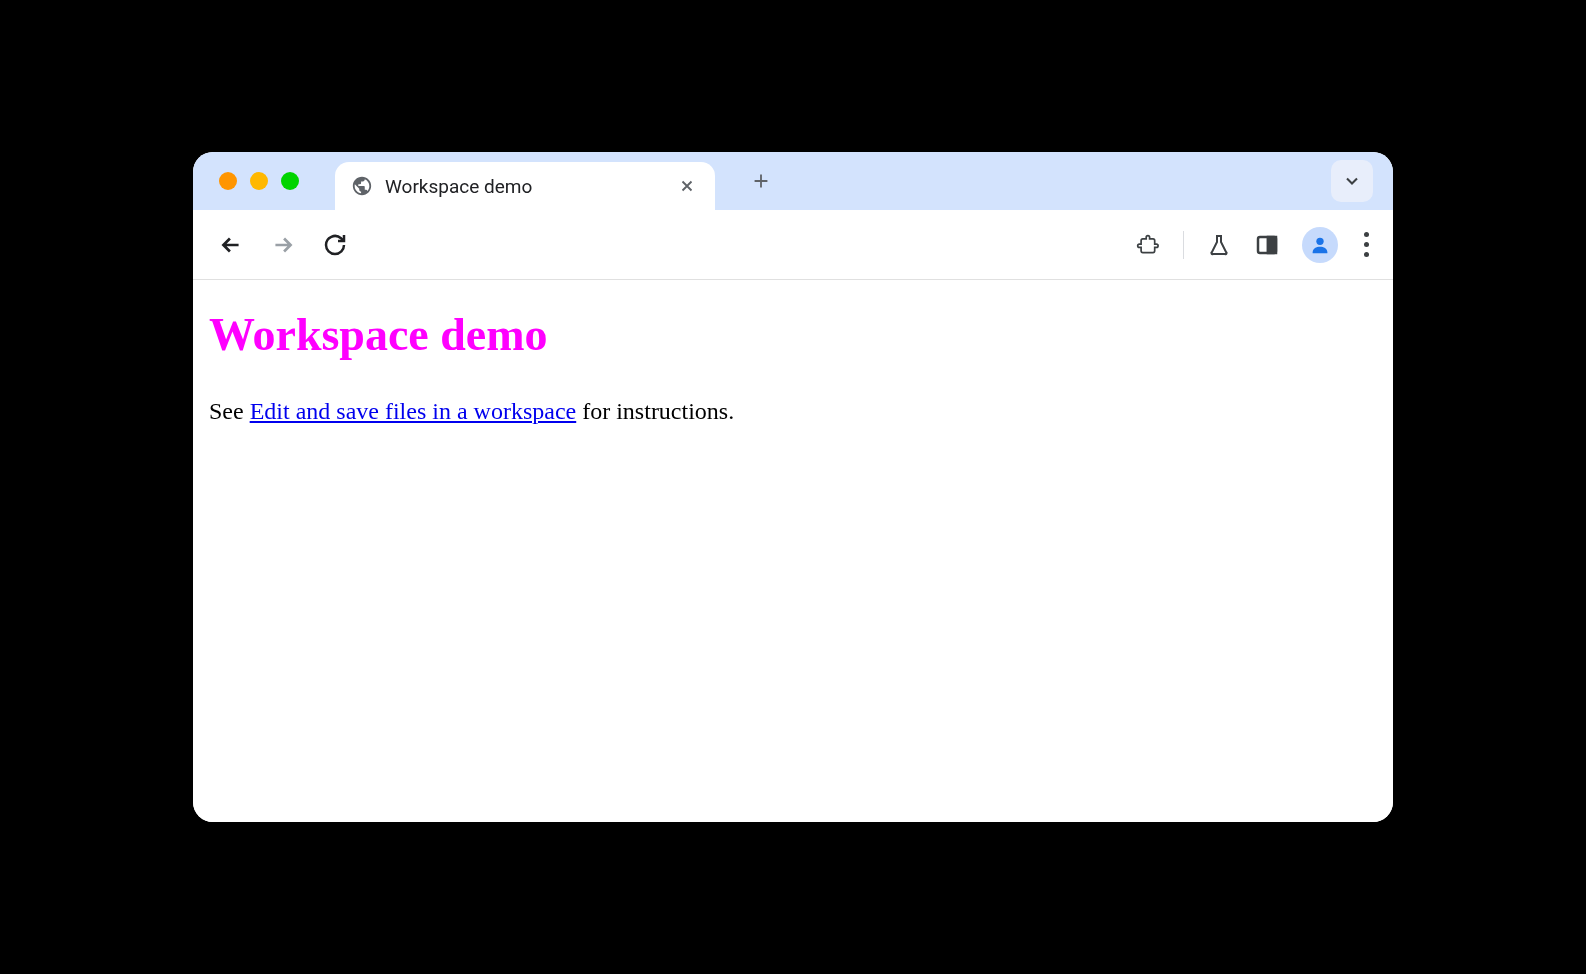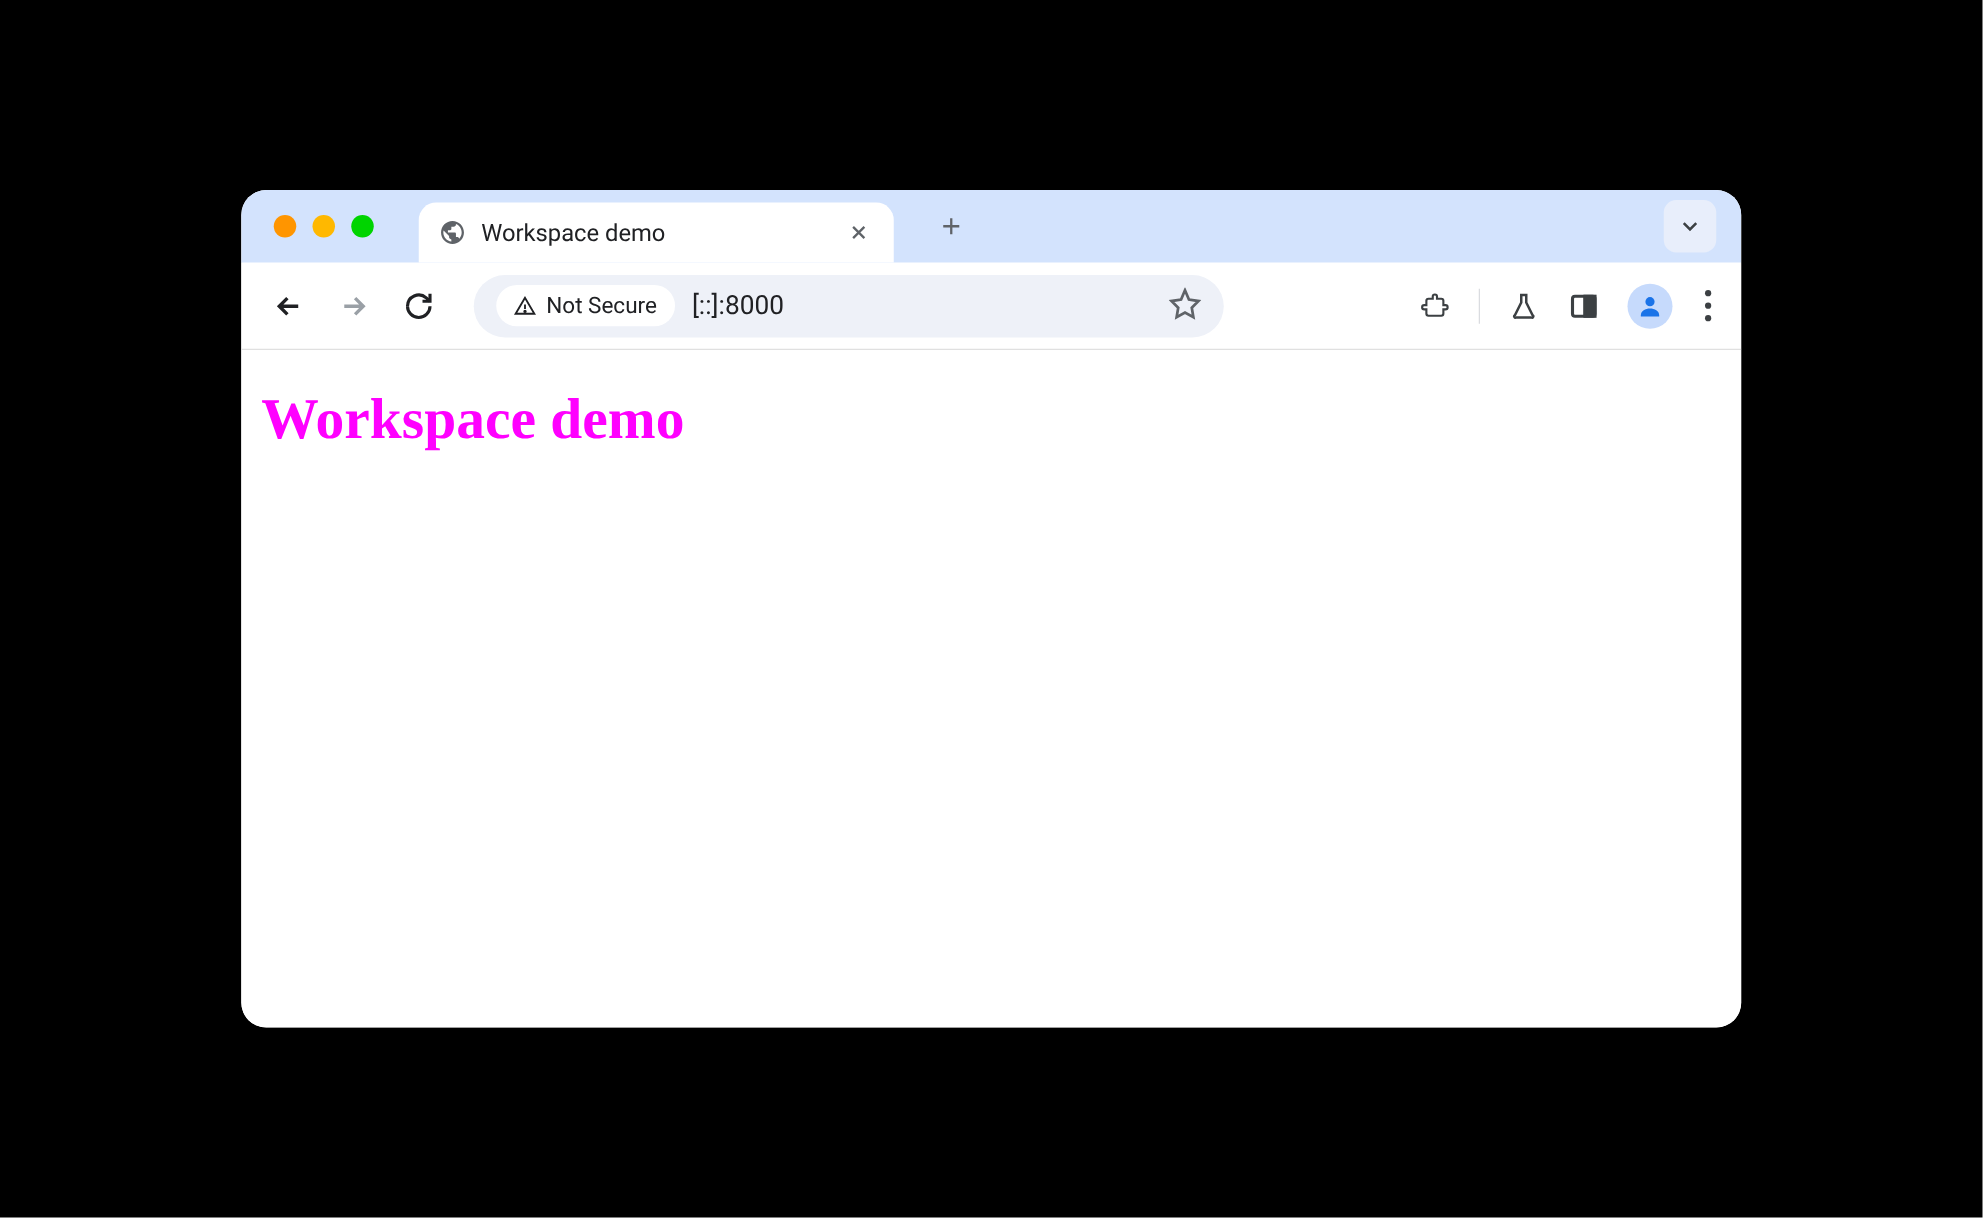--- a/index.html
+++ b/index.html
@@ -235,37 +235,20 @@
           <path d="M5 12h14M13 6l6 6-6 6"></path>
         </svg>
     </div>
     <div class="nav-btn">
       <svg viewBox="0 0 24 24" width="24" height="24" stroke="currentColor" stroke-width="2.5" fill="none">
           <path d="M21 2v6h-6"></path>
           <path d="M3 12a9 9 0 0 1 15-6.7L21 8"></path>
           <path d="M21 12a9 9 0 0 1-9 9 9 9 0 0 1-9-9"></path>
         </svg>
     </div>
-    <div class="omnibox">
-      <div class="security-chip">
-        <svg viewBox="0 0 24 24" width="18" height="18" stroke="#202124" stroke-width="2" fill="none">
-            <path d="M12 3L2 20h20L12 3z"></path>
-            <path d="M12 10v5" stroke-width="2"></path>
-            <circle cx="12" cy="17.5" r="0.8" fill="#202124"></circle>
-          </svg>
-        <span>Not Secure</span>
-      </div>
-      <span class="url-text">[::]:8000</span>
-      <div class="omnibox-spacer"></div>
-      <div class="star-btn">
-        <svg viewBox="0 0 24 24" width="26" height="26" stroke="currentColor" stroke-width="2" fill="none">
-            <path d="M12 2l2.9 6.9L22 10l-5 5 1.2 7L12 18.5 5.8 22 7 15l-5-5 7.1-1.1L12 2z"></path>
-          </svg>
-      </div>
-    </div>
     <div class="toolbar-right">
       <div class="toolbar-icon">
         <svg viewBox="0 0 24 24" width="24" height="24" stroke="currentColor" stroke-width="2" fill="none">
             <path d="M20 11V7a2 2 0 0 0-2-2h-4V3a2 2 0 0 0-4 0v2H6a2 2 0 0 0-2 2v4H2a2 2 0 0 0 0 4h2v4a2 2 0 0 0 2 2h12a2 2 0 0 0 2-2v-4h2a2 2 0 0 0 0-4h-2z" transform="scale(0.85) translate(2,2)"></path>
           </svg>
       </div>
       <div class="divider"></div>
       <div class="toolbar-icon">
         <svg viewBox="0 0 24 24" width="24" height="24" stroke="currentColor" stroke-width="2" fill="none">
             <path d="M9 3h6M10 3v6l-5 10a1 1 0 0 0 1 2h12a1 1 0 0 0 1-2l-5-10V3"></path>
@@ -287,14 +270,17 @@
       <div class="dots-btn">
         <span></span>
           <span></span>
           <span></span>
       </div>
     </div>
   </div>
 
   <div class="content">
     <h1>Workspace demo</h1>
+    <p>
+      <span>See </span><a href="#">Edit and save files in a workspace</a><span> for instructions.</span>
+    </p>
   </div>
 </div>
 
 </body></html>

